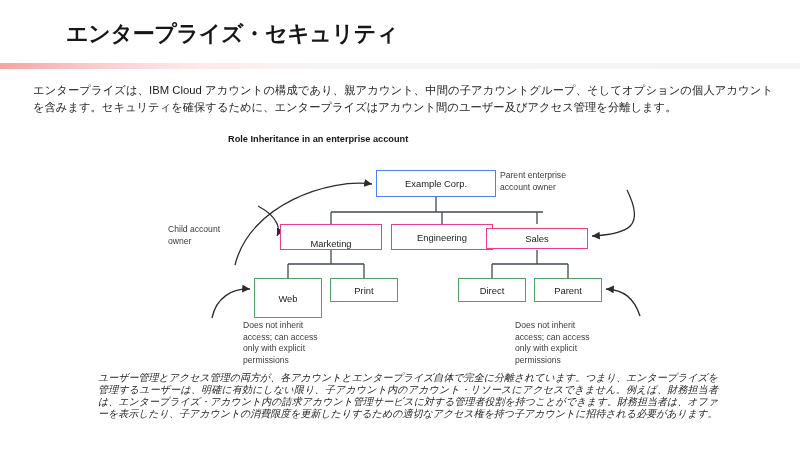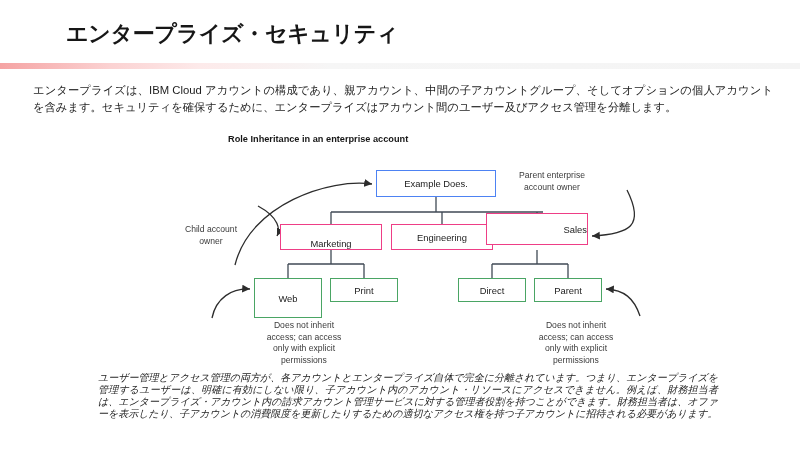--- a/index.html
+++ b/index.html
@@ -86,33 +86,32 @@
   }
   .node.blue   { border: 1.6px solid #4d82f3; }
   .node.pink   { border: 1.6px solid #ee3e86; }
   .node.green  { border: 1.6px solid #4aa564; }
 
   
   #node-root       { left: 236px; top: 40px;  width: 120px; height: 27px; }
   
   #node-marketing  { left: 140px; top: 94px;  width: 102px; height: 26px; align-items: flex-end; }
   #node-engineering{ left: 251px; top: 94px;  width: 102px; height: 26px; }
-  #node-sales      { left: 346px; top: 83px;  width: 102px; height: 32px; justify-content: flex-end; }
+  #node-sales      { left: 346px; top: 98px;  width: 102px; height: 21px; }
   
   #node-web        { left: 114px; top: 148px; width: 68px;  height: 40px; }
   #node-print      { left: 190px; top: 148px; width: 68px;  height: 24px; }
   #node-direct     { left: 318px; top: 148px; width: 68px;  height: 24px; }
   #node-online     { left: 394px; top: 148px; width: 68px;  height: 24px; }
 
   .side-label {
     position: absolute;
     font-size: 8.6px;
     line-height: 11.5px;
     color: #3b3b3b;
-    text-align: center;
     white-space: pre-line;
     z-index: 3;
   }
   #label-parent { left: 360px; top: 40px;  width: 104px; }
   #label-child  { left: 28px;  top: 94px;  width: 86px; }
   #note-left    { left: 103px; top: 190px; width: 122px; }
   #note-right   { left: 375px; top: 190px; width: 122px; }
 
   .diagram-svg {
     position: absolute;
@@ -180,21 +179,21 @@
 
       <path d="M72,188 C76,168 92,158 110,159"></path>
 
       <path d="M487,60 C505,96 490,104 452,106"></path>
 
       <path d="M500,186 C494,168 484,160 466,159"></path>
     </g>
   </svg>
 
   <div class="node blue" id="node-root">
-    <span>Example Does.</span>
+    <span>Example Corp.</span>
   </div>
 
   <div class="node pink" id="node-marketing">
     <span>Marketing</span>
   </div>
   <div class="node pink" id="node-engineering">
     <span>Engineering</span>
   </div>
   <div class="node pink" id="node-sales">
     <span>Sales</span>

